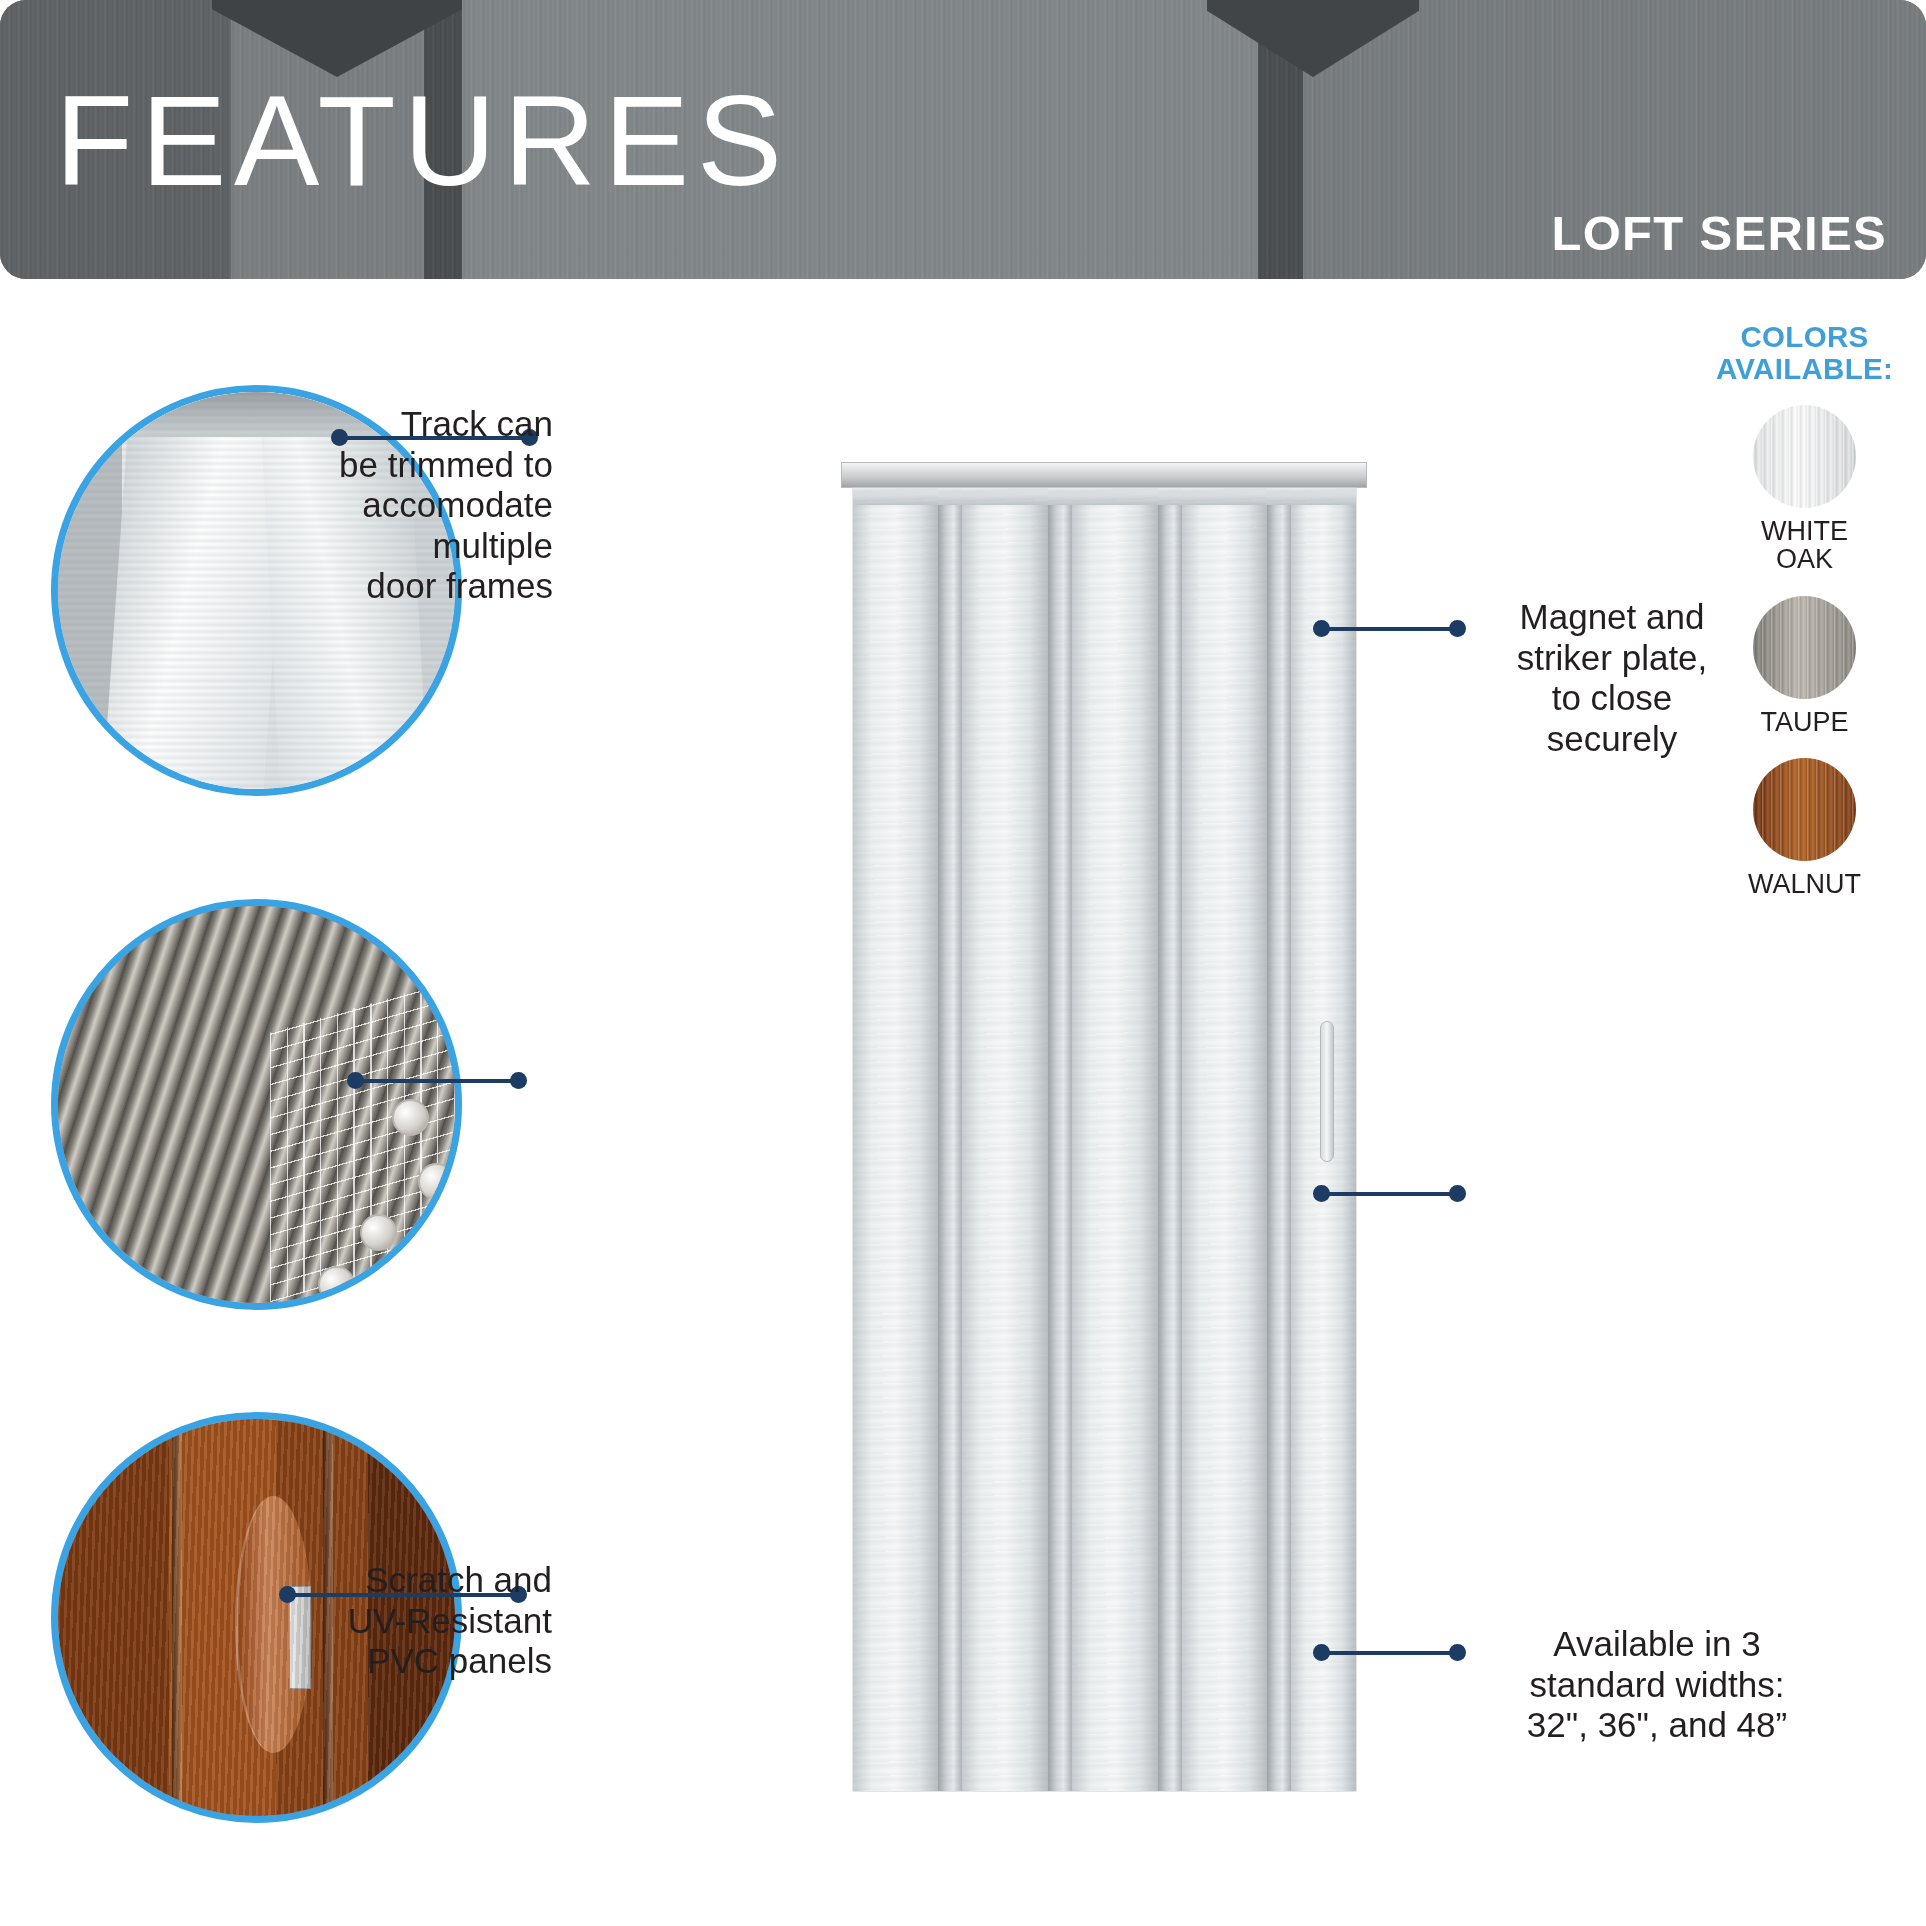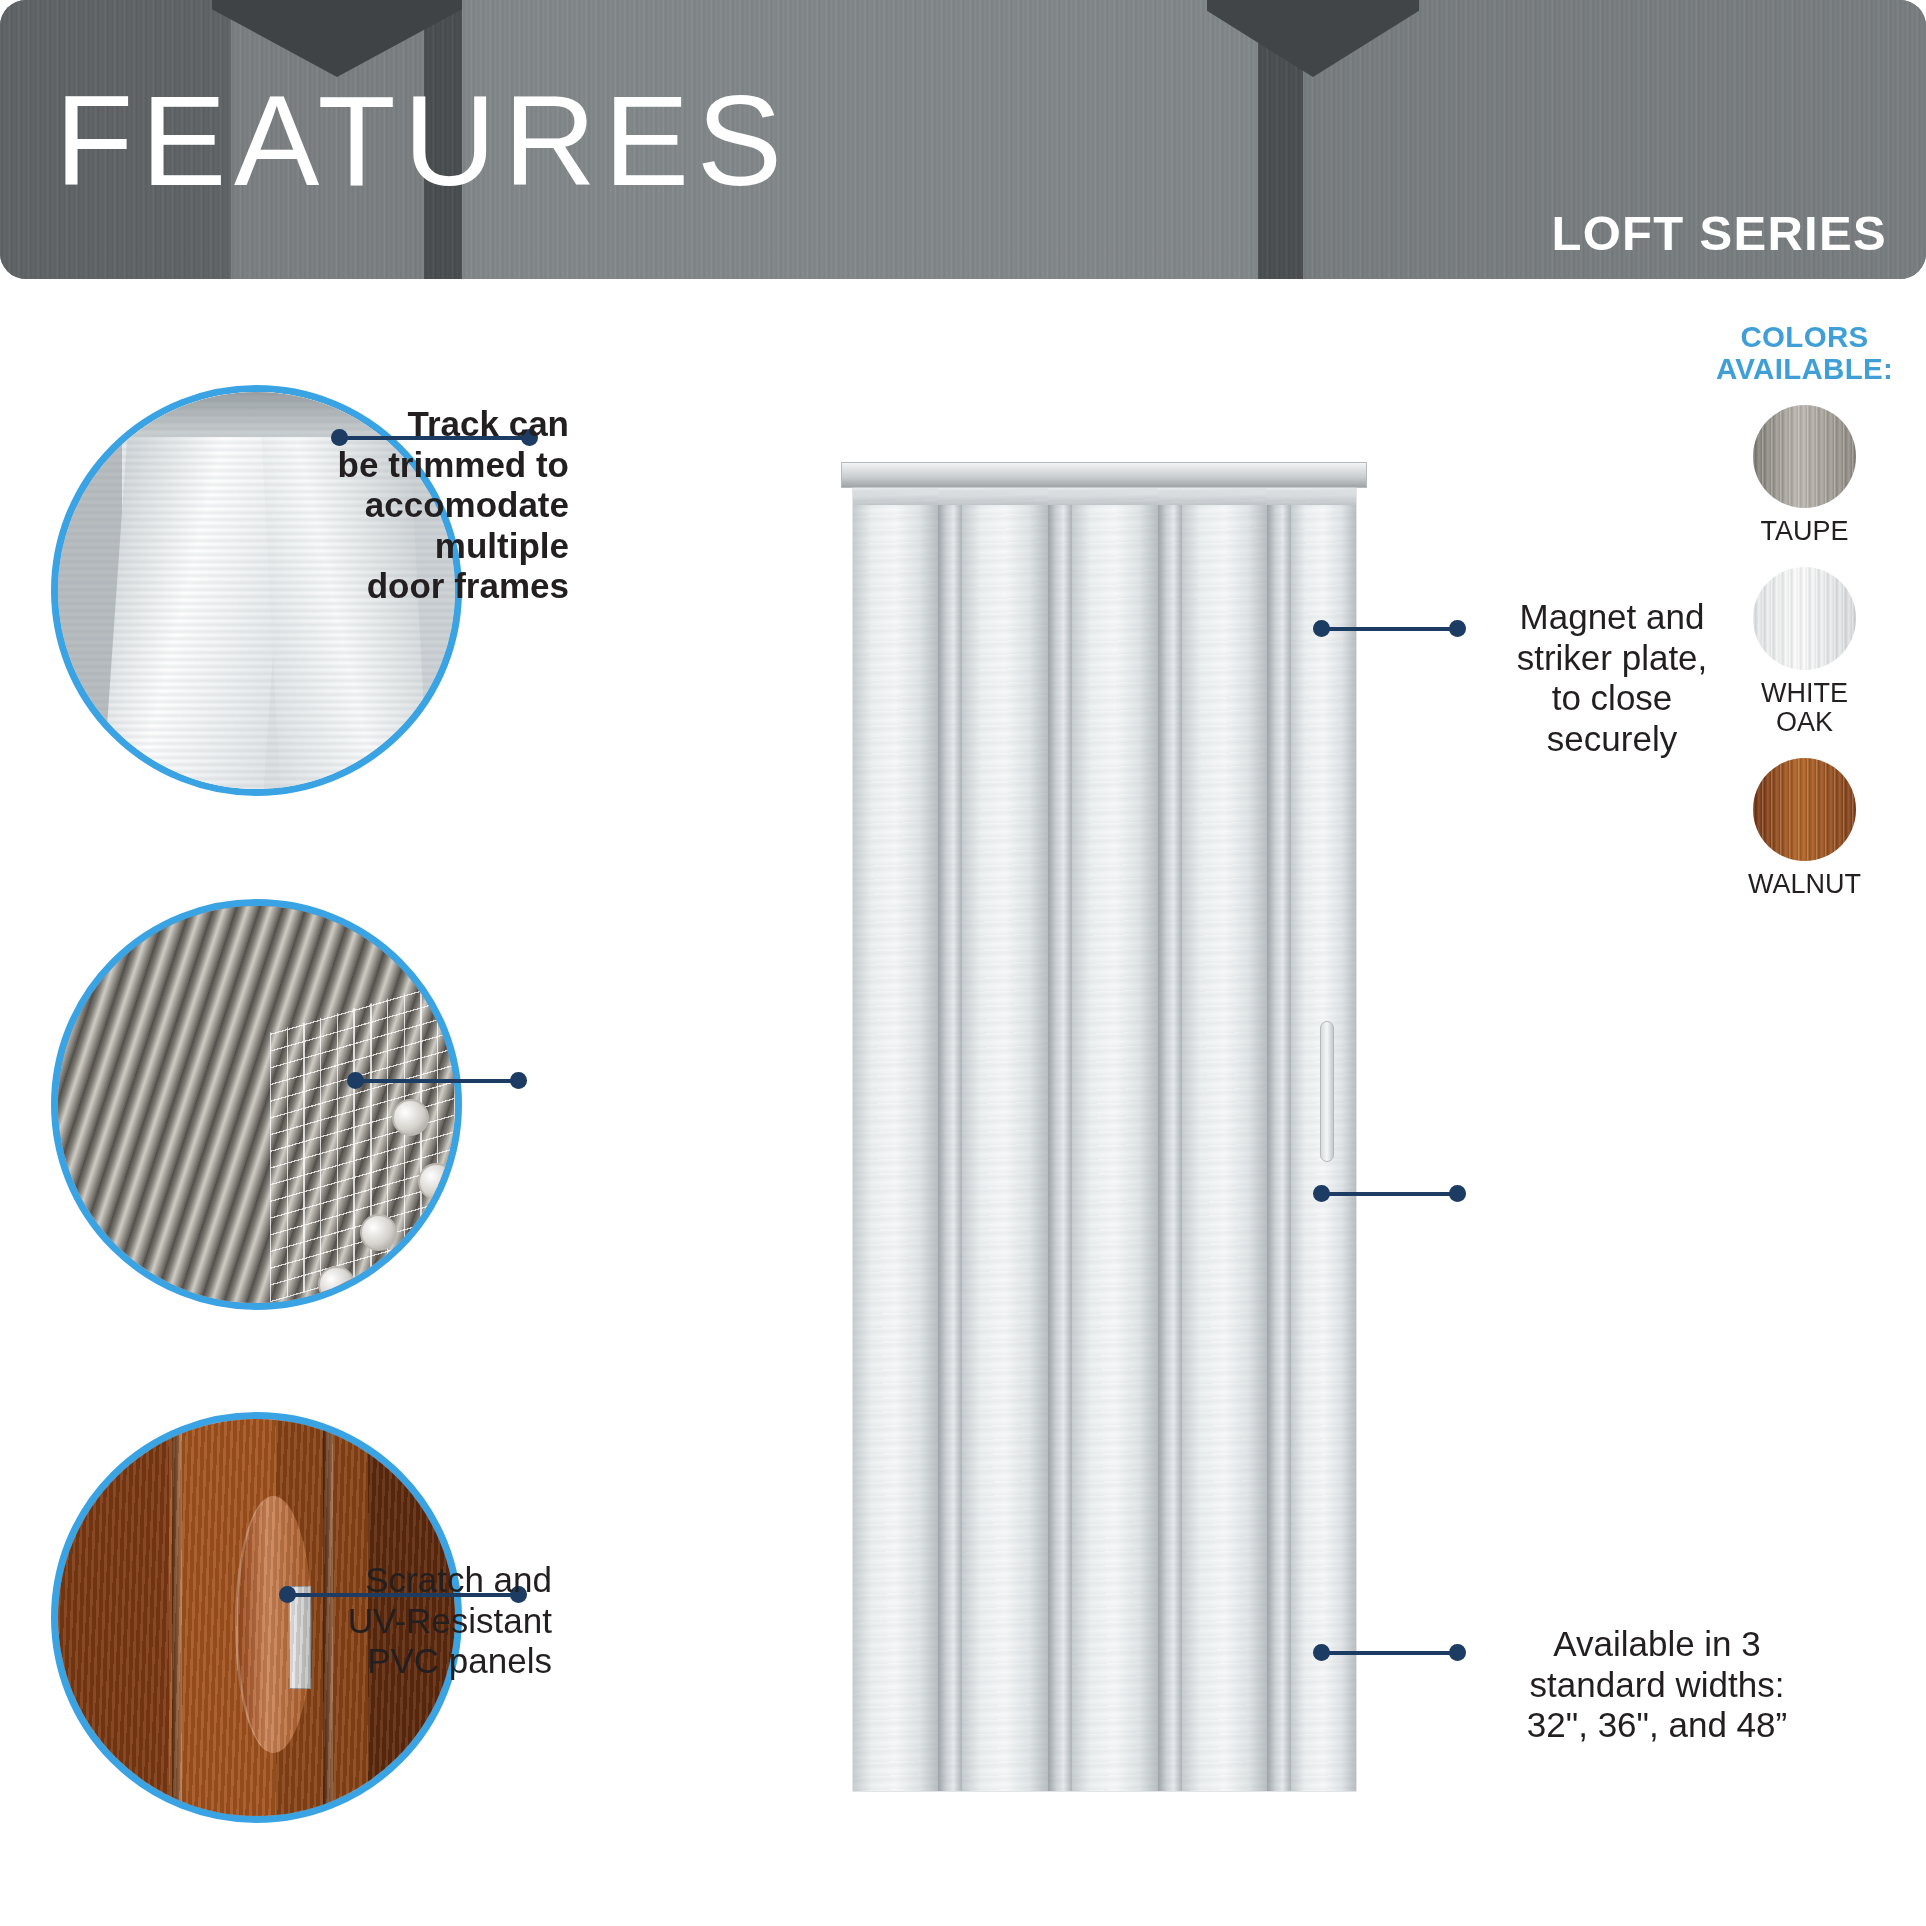--- a/index.html
+++ b/index.html
@@ -280,32 +280,32 @@
     <div class="hdr-bevel bevel2"></div>
     <div id="features-title">FEATURES</div>
     <div id="loft-series">LOFT SERIES</div>
   </div>
 
   <div id="colors-panel">
     <div id="colors-heading">COLORS
 AVAILABLE:</div>
 
     <div class="swatch-block">
+      <div class="swatch" style="background:linear-gradient(90deg,#e6e9ea 0%,#ffffff 45%,#dcdfe1 100%)">
+          <div class="grain"></div>
+        </div>
+      <div class="swatch-label">WHITE
+OAK</div>
+    </div>
+
+    <div class="swatch-block">
       <div class="swatch" style="background:linear-gradient(90deg,#7e7a74 0%,#bdb8b0 45%,#8b867f 100%)">
           <div class="grain"></div>
         </div>
       <div class="swatch-label">TAUPE</div>
-    </div>
-
-    <div class="swatch-block">
-      <div class="swatch" style="background:linear-gradient(90deg,#e6e9ea 0%,#ffffff 45%,#dcdfe1 100%)">
-          <div class="grain"></div>
-        </div>
-      <div class="swatch-label">WHITE
-OAK</div>
     </div>
 
 
     <div class="swatch-block">
       <div class="swatch" style="background:linear-gradient(90deg,#6f2f0e 0%,#b1601f 45%,#7d3a13 100%)">
           <div class="grain"></div>
         </div>
       <div class="swatch-label">WALNUT</div>
     </div>
   </div>
@@ -313,21 +313,21 @@
   <div class="circle-photo" id="circle-track">
     <div class="ph-inner ph1">
       <div class="ph1-bevelL"></div>
       <div class="ph1-bevelR"></div>
       <div class="ph1-top"></div>
     </div>
   </div>
   <div class="dot" style="left:331px; top:429px;"></div>
   <div class="leader" style="left:339px; top:436px; width:193px;"></div>
   <div class="dot" style="left:521px; top:429px;"></div>
-  <div class="callout right-al" style="left:312px; top:404px; width:257px;font-weight:bold;">Track can
+  <div class="callout right-al" style="left:296px; top:404px; width:257px;">Track can
 be trimmed to
 accomodate
 multiple
 door frames</div>
 
   <div class="circle-photo" id="circle-pvc">
     <div class="ph-inner ph2">
       <div class="slats"></div>
       <div class="mesh"></div>
       <div class="roller" style="left:334px; top:193px;"></div>

